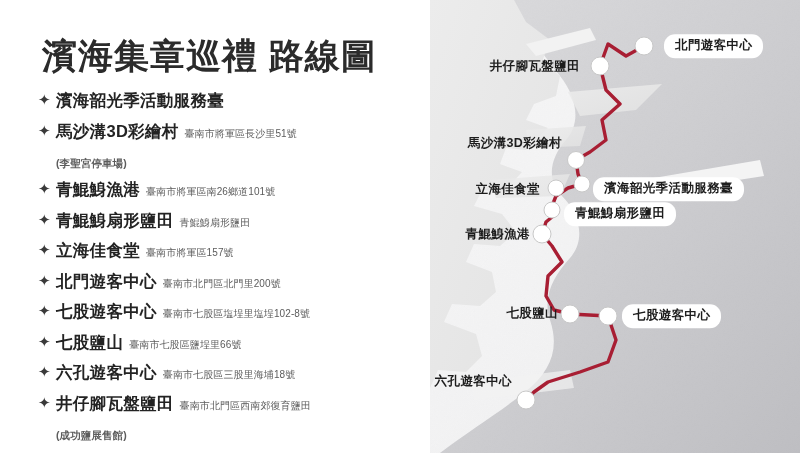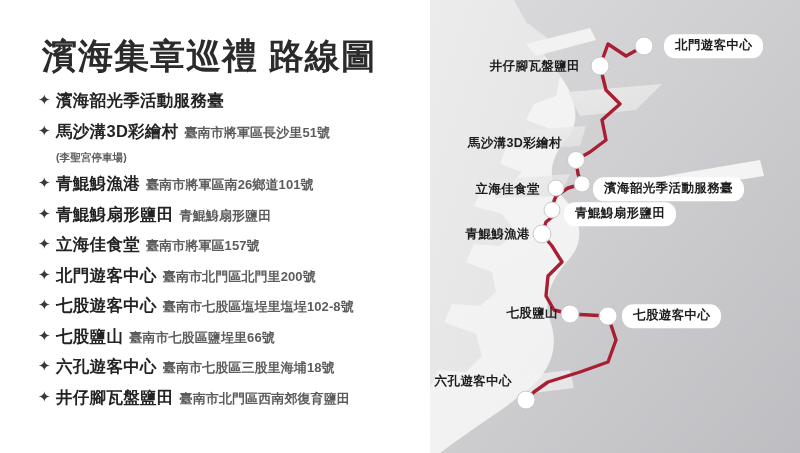--- a/index.html
+++ b/index.html
@@ -71,32 +71,32 @@
     top: -1px;
   }
   .stop-text { flex: 1 1 auto; }
   .stop-name {
     font-size: 16.5px;
     font-weight: 700;
     color: #232323;
     letter-spacing: 0.3px;
   }
   .stop-addr {
-    font-size: 13px;
-    font-weight: 700;
+    font-size: 10px;
+    font-weight: 400;
     color: #5c5c5c;
     margin-left: 6px;
     letter-spacing: 0.1px;
   }
   .stop-note {
     display: block;
     font-size: 10.5px;
     font-weight: 600;
     color: #5c5c5c;
-    margin-top: 8px;
+    margin-top: 14px;
     letter-spacing: 0.1px;
   }
   .stop-addr:empty, .stop-note:empty { display: none; }
 
   
   .map-label {
     position: absolute;
     font-size: 12.5px;
     font-weight: 700;
     color: #1d1d1d;
@@ -297,19 +297,20 @@
         <span class="stop-text">
           <span class="stop-name">六孔遊客中心</span><span class="stop-addr">臺南市七股區三股里海埔18號</span>
           
         </span>
       </div>
 
       <div class="stop-row">
         <span class="bullet">✦</span>
         <span class="stop-text">
           <span class="stop-name">井仔腳瓦盤鹽田</span><span class="stop-addr">臺南市北門區西南郊復育鹽田</span>
+          <span class="stop-note">(成功鹽展售館)</span>
         </span>
       </div>
 
     </div>
   </div>
 
 </div>
 
 </body></html>

